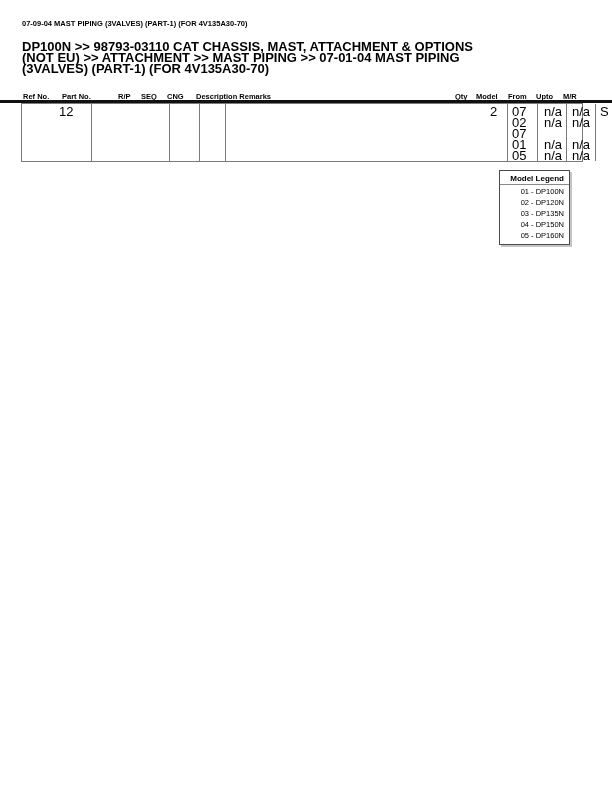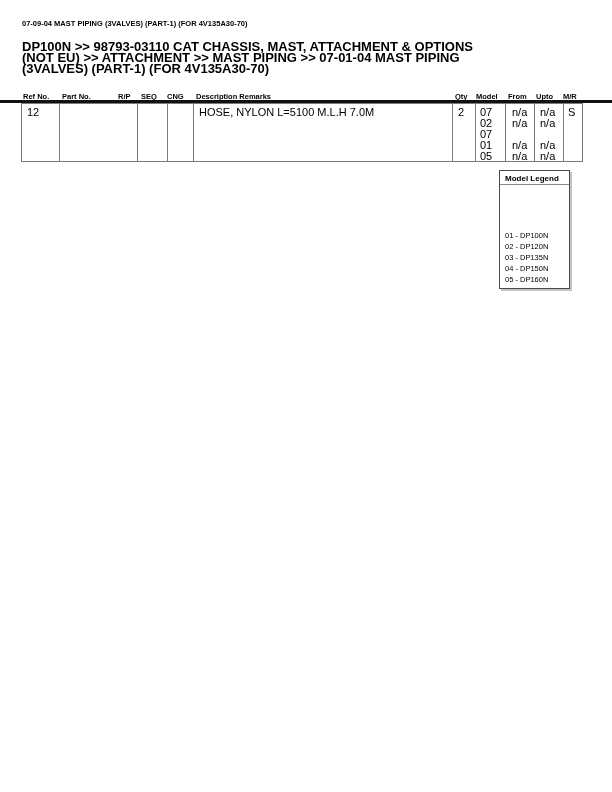--- a/index.html
+++ b/index.html
@@ -22,46 +22,47 @@
   .h-ref{left:23px}.h-part{left:62px}.h-rp{left:118px}.h-seq{left:141px}.h-cng{left:167px}
   .h-desc{left:196px}.h-qty{left:455px}.h-model{left:476px}.h-from{left:508px}.h-upto{left:536px}.h-mr{left:563px}
   .thick-rule{position:absolute;left:0;top:100px;width:612px;height:3px;background:#111;}
   
   .data-row{
     position:absolute;left:21px;top:103px;width:562px;height:59px;
     border:1px solid #7a7a7a;box-sizing:border-box;background:#fff;
   }
   .cell{
     position:absolute;top:0;bottom:0;border-right:1px solid #7a7a7a;
-    box-sizing:border-box;font-size:11px;line-height:10.9px;
-    padding:3px 2px 0 5px;overflow:hidden;white-space:nowrap;
+    box-sizing:border-box;font-size:13px;line-height:10.9px;
+    padding:3px 2px 0 5px;overflow:hidden;white-space:nowrap;margin-left:32px;
   }
   .c-ref{left:0;width:38px}
   .c-part{left:38px;width:57px}
   .c-rp{left:95px;width:21px}
   .c-seq{left:116px;width:30px}
   .c-cng{left:146px;width:26px}
   .c-desc{left:172px;width:259px}
   .c-qty{left:431px;width:23px}
   .c-model{left:454px;width:30px;padding-left:4px}
   .c-from{left:484px;width:29px;padding-left:6px}
   .c-upto{left:513px;width:29px}
   .c-mr{left:542px;width:18px;border-right:none;padding-left:4px}
   .mline{height:10.9px;}
   
   .legend{
     position:absolute;left:499px;top:170px;width:71px;
     border:1px solid #4a4a4a;background:#fff;box-sizing:border-box;
     box-shadow:2px 2px 0 #c4c4c4;
+    text-align:right;
   }
   .legend-title{
     font-size:8px;font-weight:bold;padding:3px 5px 1px 5px;
     border-bottom:1px solid #8a8a8a;white-space:nowrap;
   }
-  .legend-items{padding:1px 5px 3px 5px;font-size:7.5px;line-height:11px;margin-top:44px;}
+  .legend-items{padding:1px 5px 3px 5px;font-size:7.5px;line-height:11px;}
   .legend-item{white-space:nowrap;}
 </style>
 </head>
 <body>
 
 <div class="page-title">07-09-04 MAST PIPING (3VALVES) (PART-1) (FOR 4V135A30-70)</div>
 
 <div class="breadcrumb">DP100N &gt;&gt; 98793-03110 CAT CHASSIS, MAST, ATTACHMENT &amp; OPTIONS (NOT EU) &gt;&gt; ATTACHMENT &gt;&gt; MAST PIPING &gt;&gt; 07-01-04 MAST PIPING (3VALVES) (PART-1) (FOR 4V135A30-70)</div>
 
 <div class="thead">
@@ -78,21 +79,20 @@
   <span class="h-mr">M/R</span>
 </div>
 
 <div class="thick-rule"></div>
 
 <div class="data-row">
   <div class="cell c-ref">12</div>
   <div class="cell c-rp"></div>
   <div class="cell c-seq"></div>
   <div class="cell c-cng"></div>
-  <div class="cell c-desc">HOSE, NYLON L=5100 M.L.H 7.0M</div>
   <div class="cell c-qty">2</div>
   <div class="cell c-model">
     <div class="mline">07</div>
     <div class="mline">02</div>
     <div class="mline">07</div>
     <div class="mline">01</div>
     <div class="mline">05</div>
   </div>
   <div class="cell c-from">
     <div class="mline">n/a</div>

